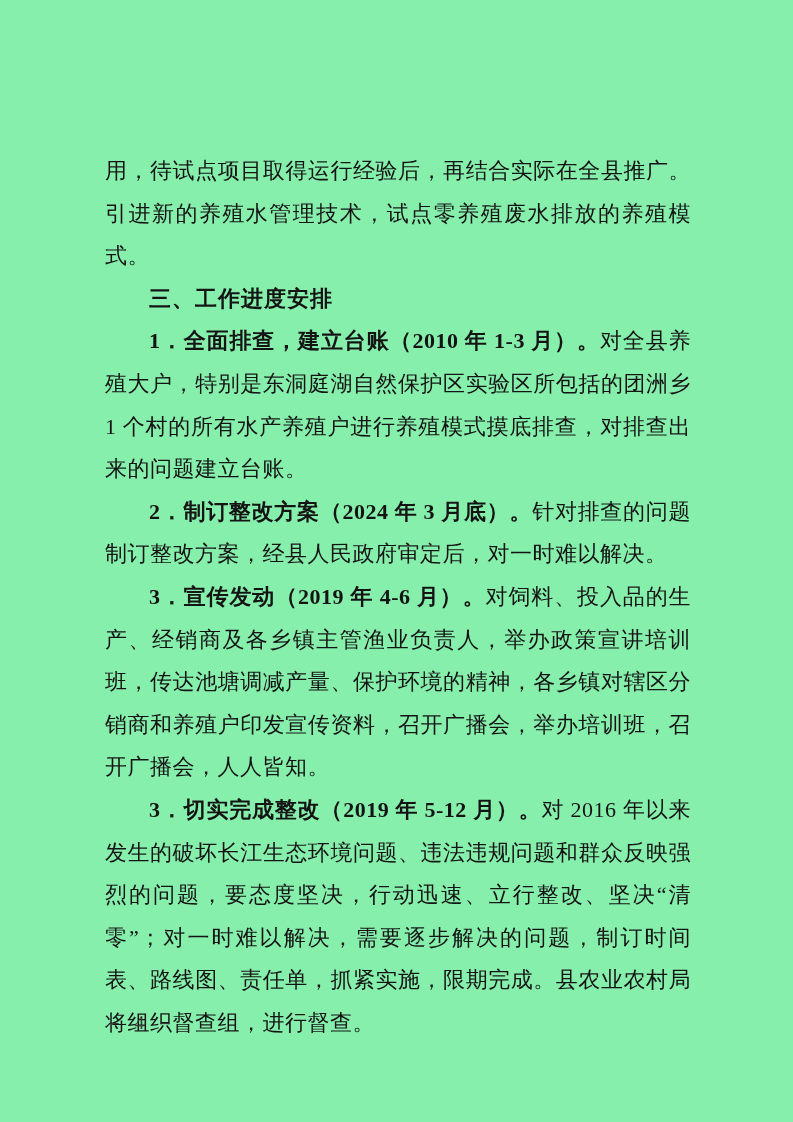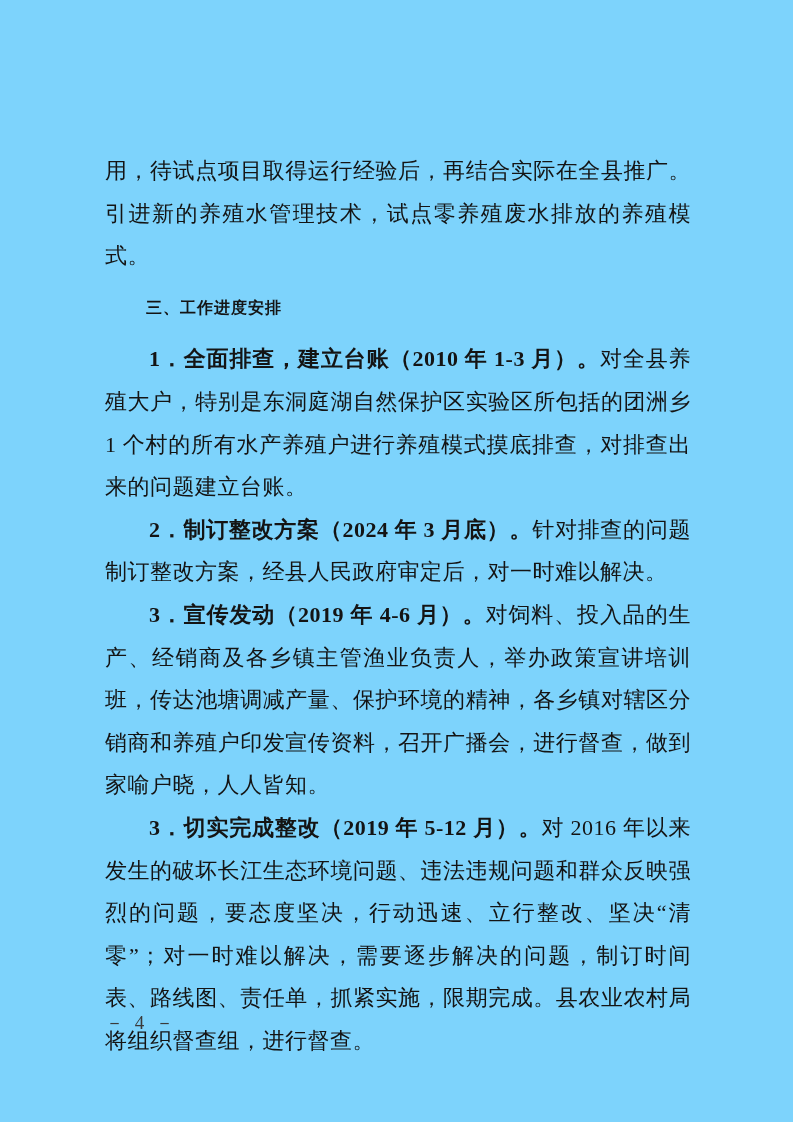--- a/index.html
+++ b/index.html
@@ -4,21 +4,21 @@
 <style>
   html, body {
     margin: 0;
     padding: 0;
     background: #ffffff;
   }
   .page {
     position: relative;
     width: 793px;
     height: 1122px;
-    background: #7dd3fc;
+    background: #86efac;
     overflow: hidden;
     font-family: "Liberation Serif", serif;
     color: #141414;
   }
   .content {
     position: absolute;
     left: 105px;
     top: 150px;
     width: 586px;
   }
@@ -29,22 +29,22 @@
     text-align: justify;
     text-justify: inter-ideograph;
     text-indent: 2em;
     letter-spacing: 0.5px;
     word-break: break-all;
   }
   .para.no-indent {
     text-indent: 0;
   }
   .section-heading {
-    margin: 9px;
-    font-size: 16px;
+    margin: 0;
+    font-size: 22px;
     line-height: 42.6px;
     text-indent: 2em;
     font-weight: bold;
     font-family: "Liberation Sans", sans-serif;
     letter-spacing: 1px;
   }
   .lead {
     font-weight: bold;
     letter-spacing: 0.5px;
   }
@@ -65,20 +65,20 @@
   <div class="content">
 
     <p class="para no-indent">用，待试点项目取得运行经验后，再结合实际在全县推广。引进新的养殖水管理技术，试点零养殖废水排放的养殖模式。</p>
 
     <h3 class="section-heading">三、工作进度安排</h3>
 
     <p class="para"><span class="lead">1．全面排查，建立台账（2010 年 1-3 月）。</span><span>对全县养殖大户，特别是东洞庭湖自然保护区实验区所包括的团洲乡 1 个村的所有水产养殖户进行养殖模式摸底排查，对排查出来的问题建立台账。</span></p>
 
     <p class="para"><span class="lead">2．制订整改方案（2024 年 3 月底）。</span><span>针对排查的问题制订整改方案，经县人民政府审定后，对一时难以解决。</span></p>
 
-    <p class="para"><span class="lead">3．宣传发动（2019 年 4-6 月）。</span><span>对饲料、投入品的生产、经销商及各乡镇主管渔业负责人，举办政策宣讲培训班，传达池塘调减产量、保护环境的精神，各乡镇对辖区分销商和养殖户印发宣传资料，召开广播会，进行督查，做到家喻户晓，人人皆知。</span></p>
+    <p class="para"><span class="lead">3．宣传发动（2019 年 4-6 月）。</span><span>对饲料、投入品的生产、经销商及各乡镇主管渔业负责人，举办政策宣讲培训班，传达池塘调减产量、保护环境的精神，各乡镇对辖区分销商和养殖户印发宣传资料，召开广播会，举办培训班，召开广播会，人人皆知。</span></p>
 
     <p class="para"><span class="lead">3．切实完成整改（2019 年 5-12 月）。</span><span>对 2016 年以来发生的破坏长江生态环境问题、违法违规问题和群众反映强烈的问题，要态度坚决，行动迅速、立行整改、坚决“清零”；对一时难以解决，需要逐步解决的问题，制订时间表、路线图、责任单，抓紧实施，限期完成。县农业农村局将组织督查组，进行督查。</span></p>
 
   </div>
 
   <div class="page-footer">－ 4 －</div>
 </div>
 
 </body></html>

